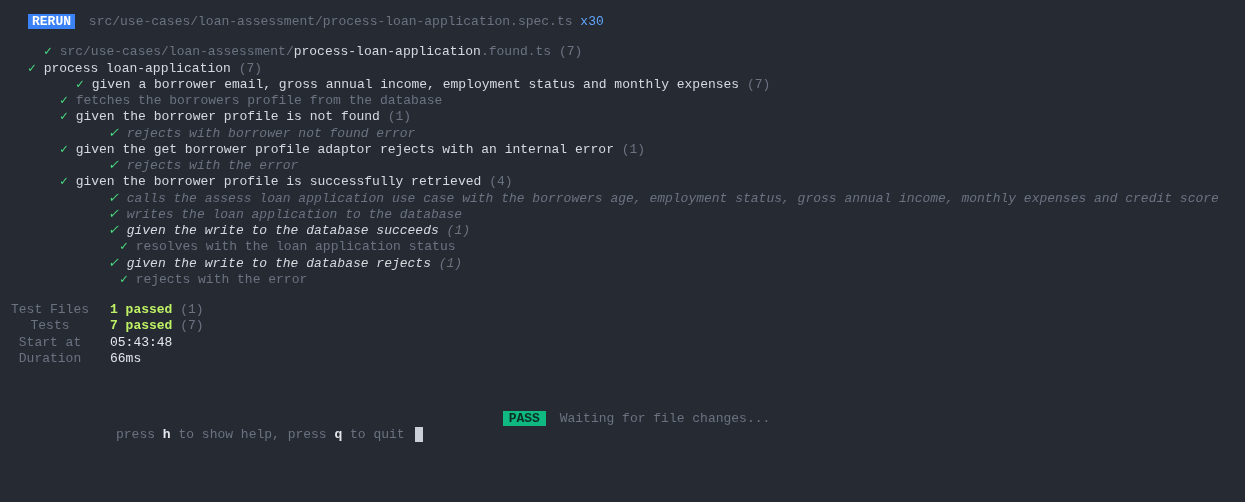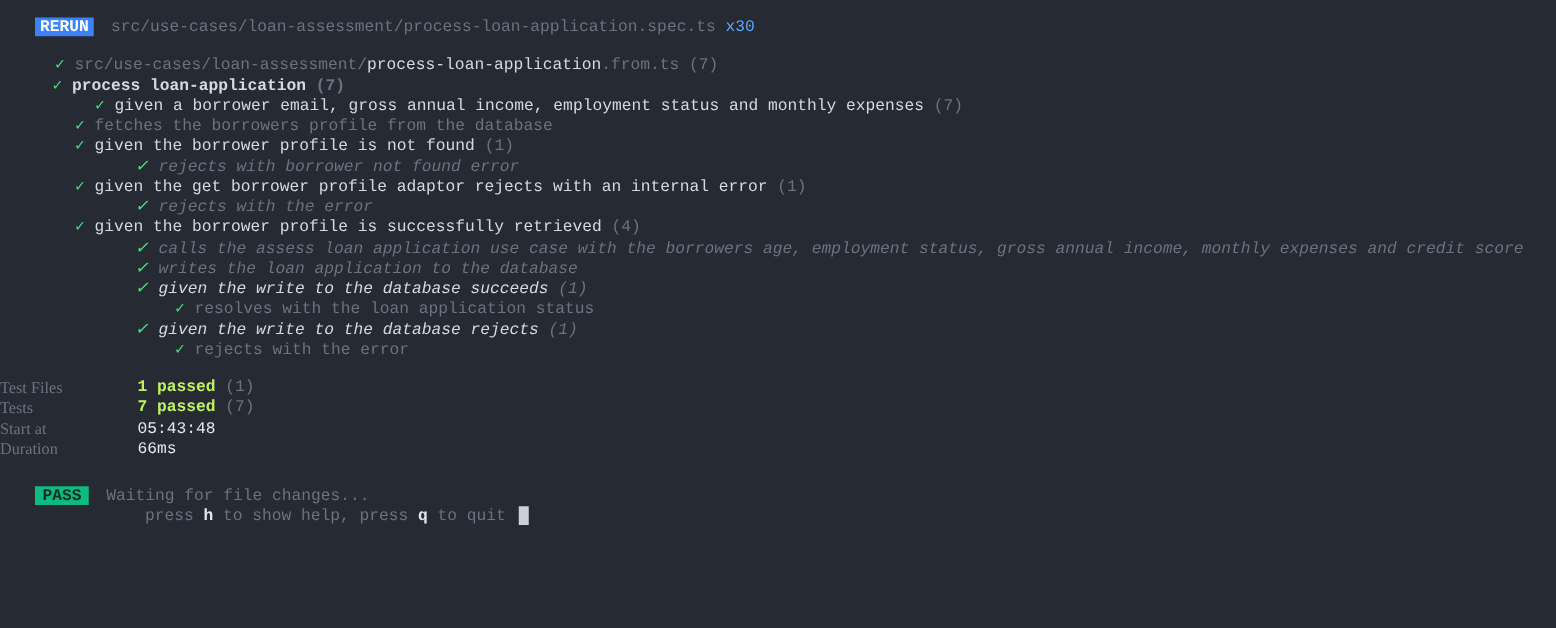--- a/index.html
+++ b/index.html
@@ -28,30 +28,30 @@
     .blue { color: #60a5fa; }
     .pass-badge {
       background: #10b981;
       color: #0b2e22;
       font-weight: bold;
       padding: 0 6px;
       margin-right: 6px;
     }
     .passed { color: #bef264; font-weight: bold; }
     .indent1 { padding-left: 44px; }
-    .indent2 { padding-left: 42px; font-weight: bold; }
+    .indent2 { padding-left: 28px; }
     .indent3 { padding-left: 76px; }
     .indent4 { padding-left: 60px; }
     .indent5 { padding-left: 108px; font-style: italic; }
-    .indent6 { padding-left: 120px; margin-left: 20px; }
+    .indent6 { padding-left: 120px; }
     .summary { margin-top: 14px; }
     .summary-row { display: flex; }
-    .summary-label { color: #6b7280; text-align: left; width: 110px; padding-right: 10px; font-family: Liberation Serif, serif; }
+    .summary-label { color: #6b7280; text-align: center; width: 110px; padding-right: 10px; }
     .summary-value { color: #e5e7eb; }
-    .watch { margin-top: 22px; }
+    .watch { margin-top: 44px; text-align: center; }
     .hint { color: #6b7280; padding-left: 116px; }
     .key { color: #e5e7eb; font-weight: bold; }
     .cursor {
       display: inline-block;
       width: 8px;
       height: 15px;
       background: #cbd0d8;
       vertical-align: text-bottom;
       margin-left: 2px;
     }
@@ -62,21 +62,21 @@
 <div class="line">
   <span class="rerun">RERUN</span>
   <span class="dim">src/use-cases/loan-assessment/process-loan-application.spec.ts</span>
   <span class="blue"> <span>x30</span></span>
 </div>
 
 <div style="height:14px"></div>
 
 <div class="indent1">
   <span class="tick">✓ </span>
-  <span class="dim">src/use-cases/loan-assessment/</span><span class="bright">process-loan-application</span><span class="dim">.from.ts</span>
+  <span class="dim">src/use-cases/loan-assessment/</span><span class="bright">process-loan-application</span><span class="dim">.found.ts</span>
   <span class="dim"> <span>(7)</span></span>
 </div>
 
 <div class="indent2">
   <span class="tick">✓ </span>
   <span class="bright">process loan-application</span>
   <span class="dim"> <span>(7)</span></span>
 </div>
 
 <div class="indent3">

